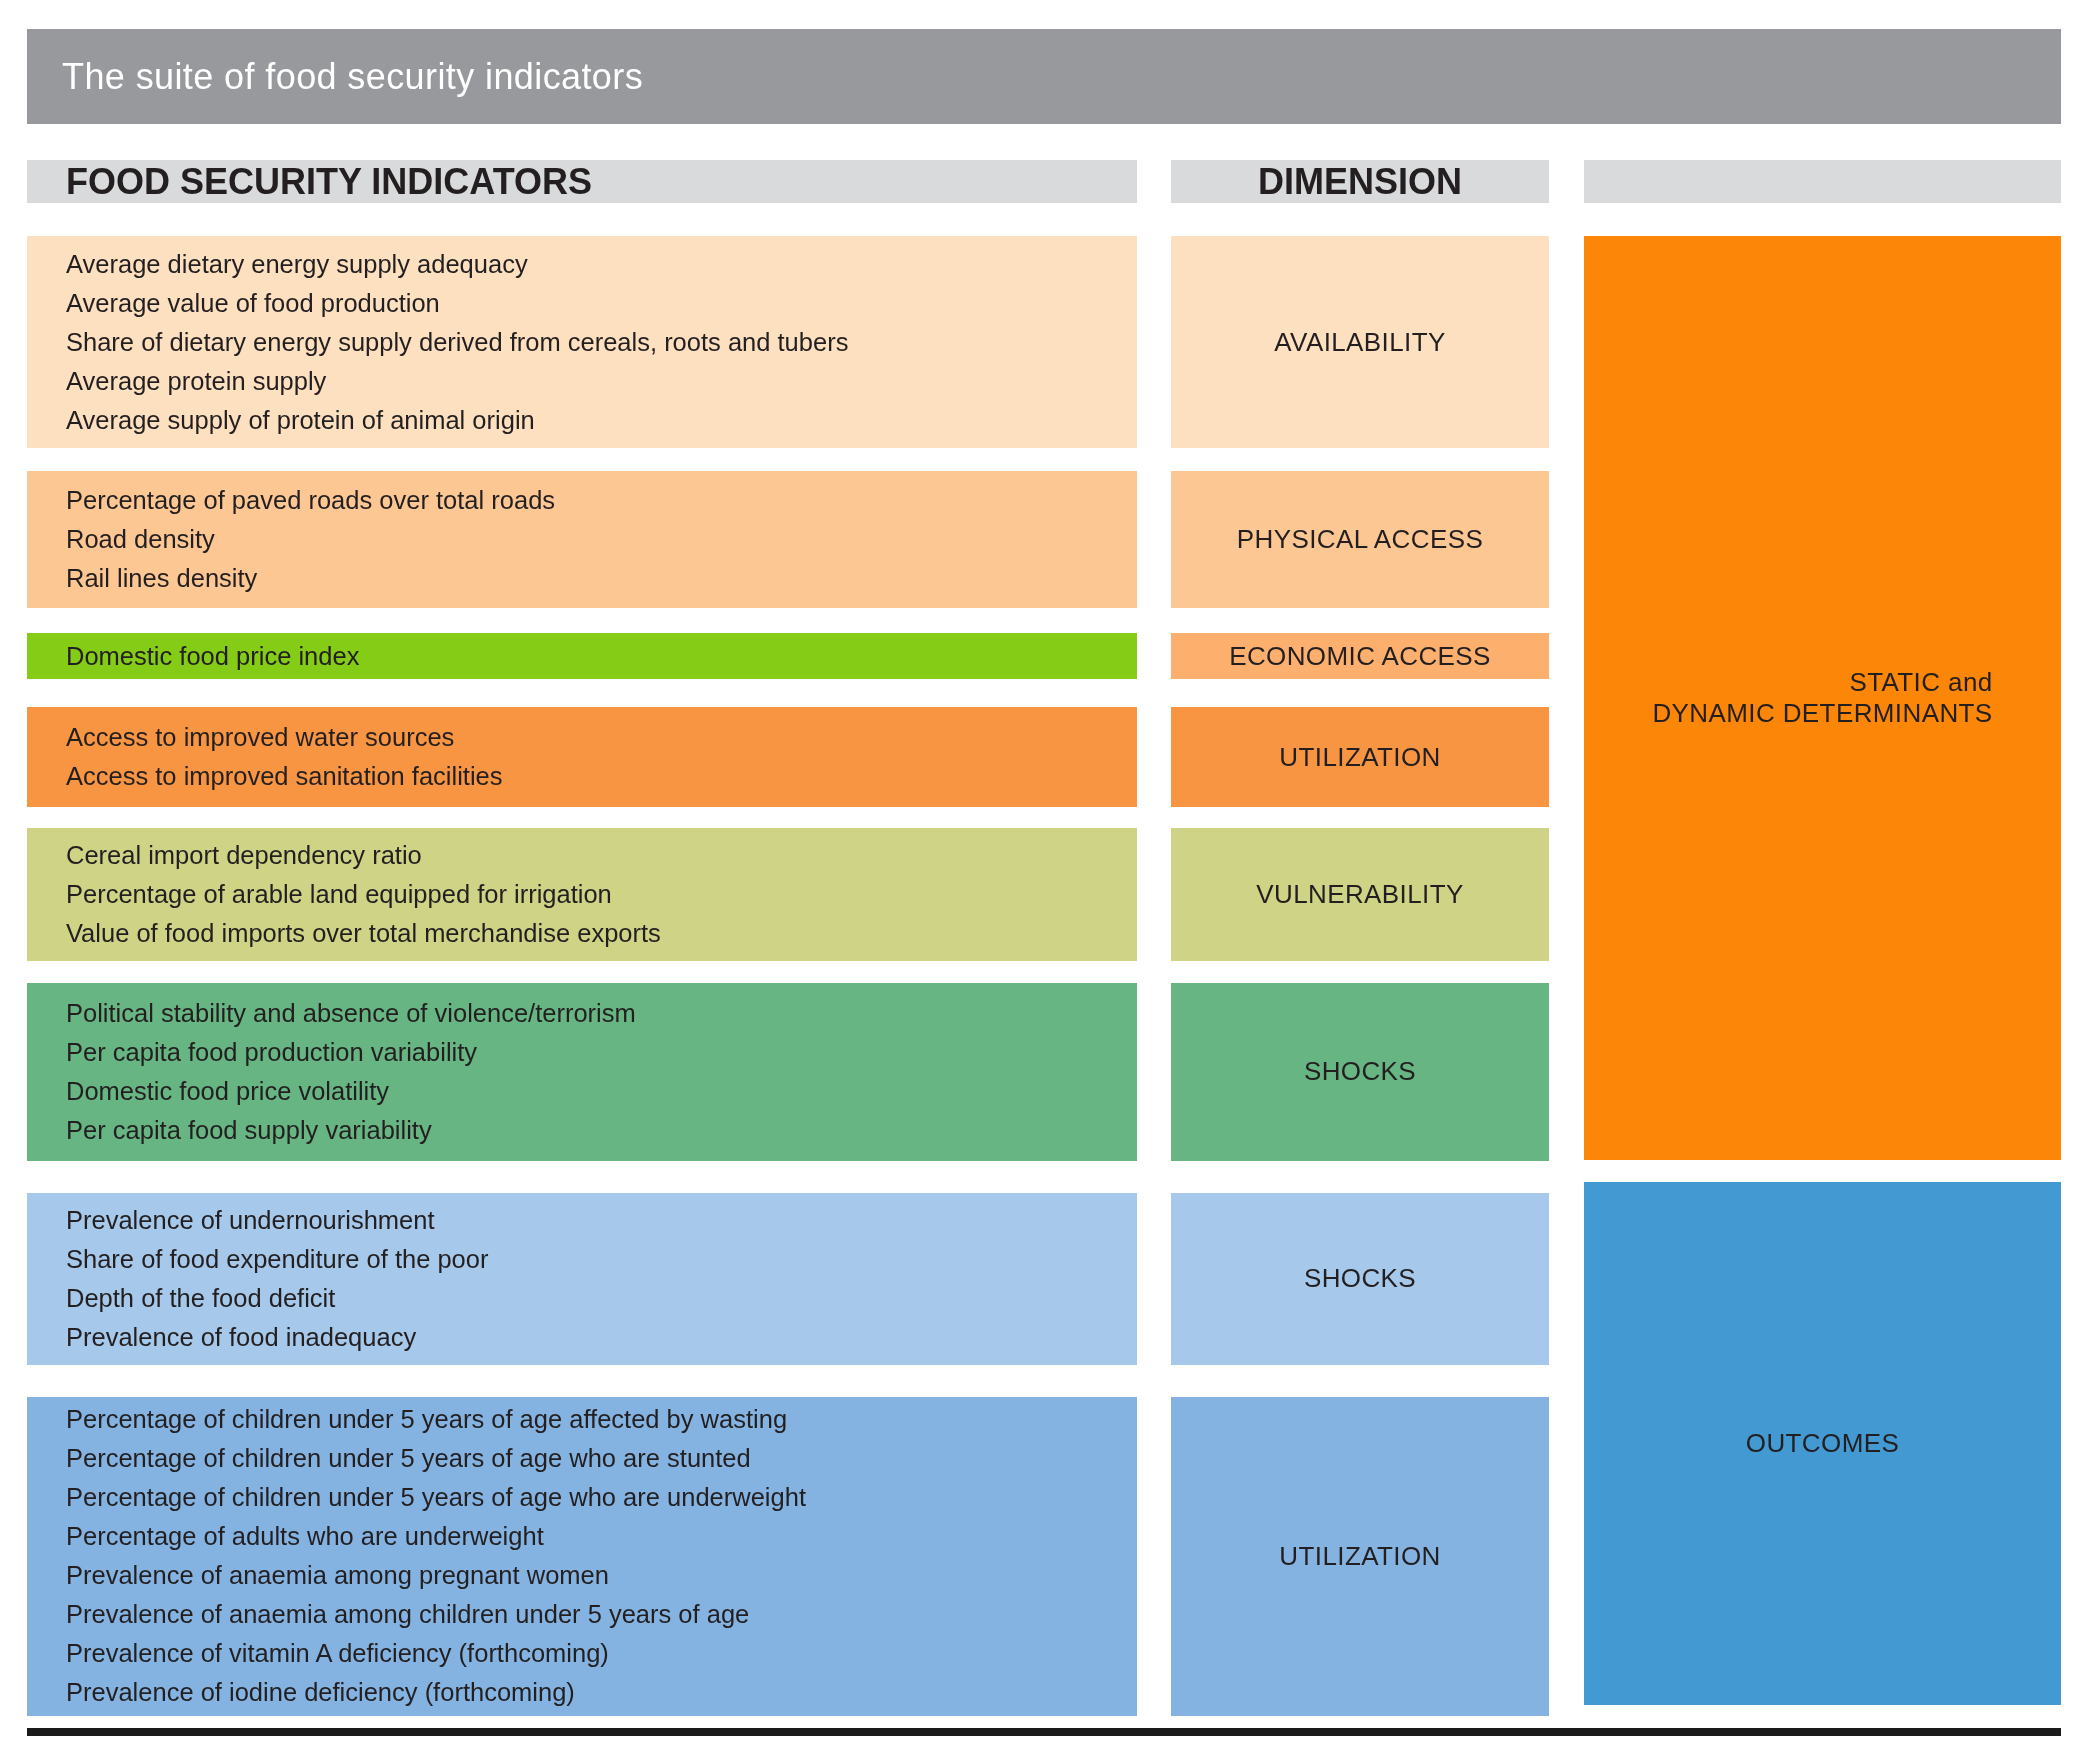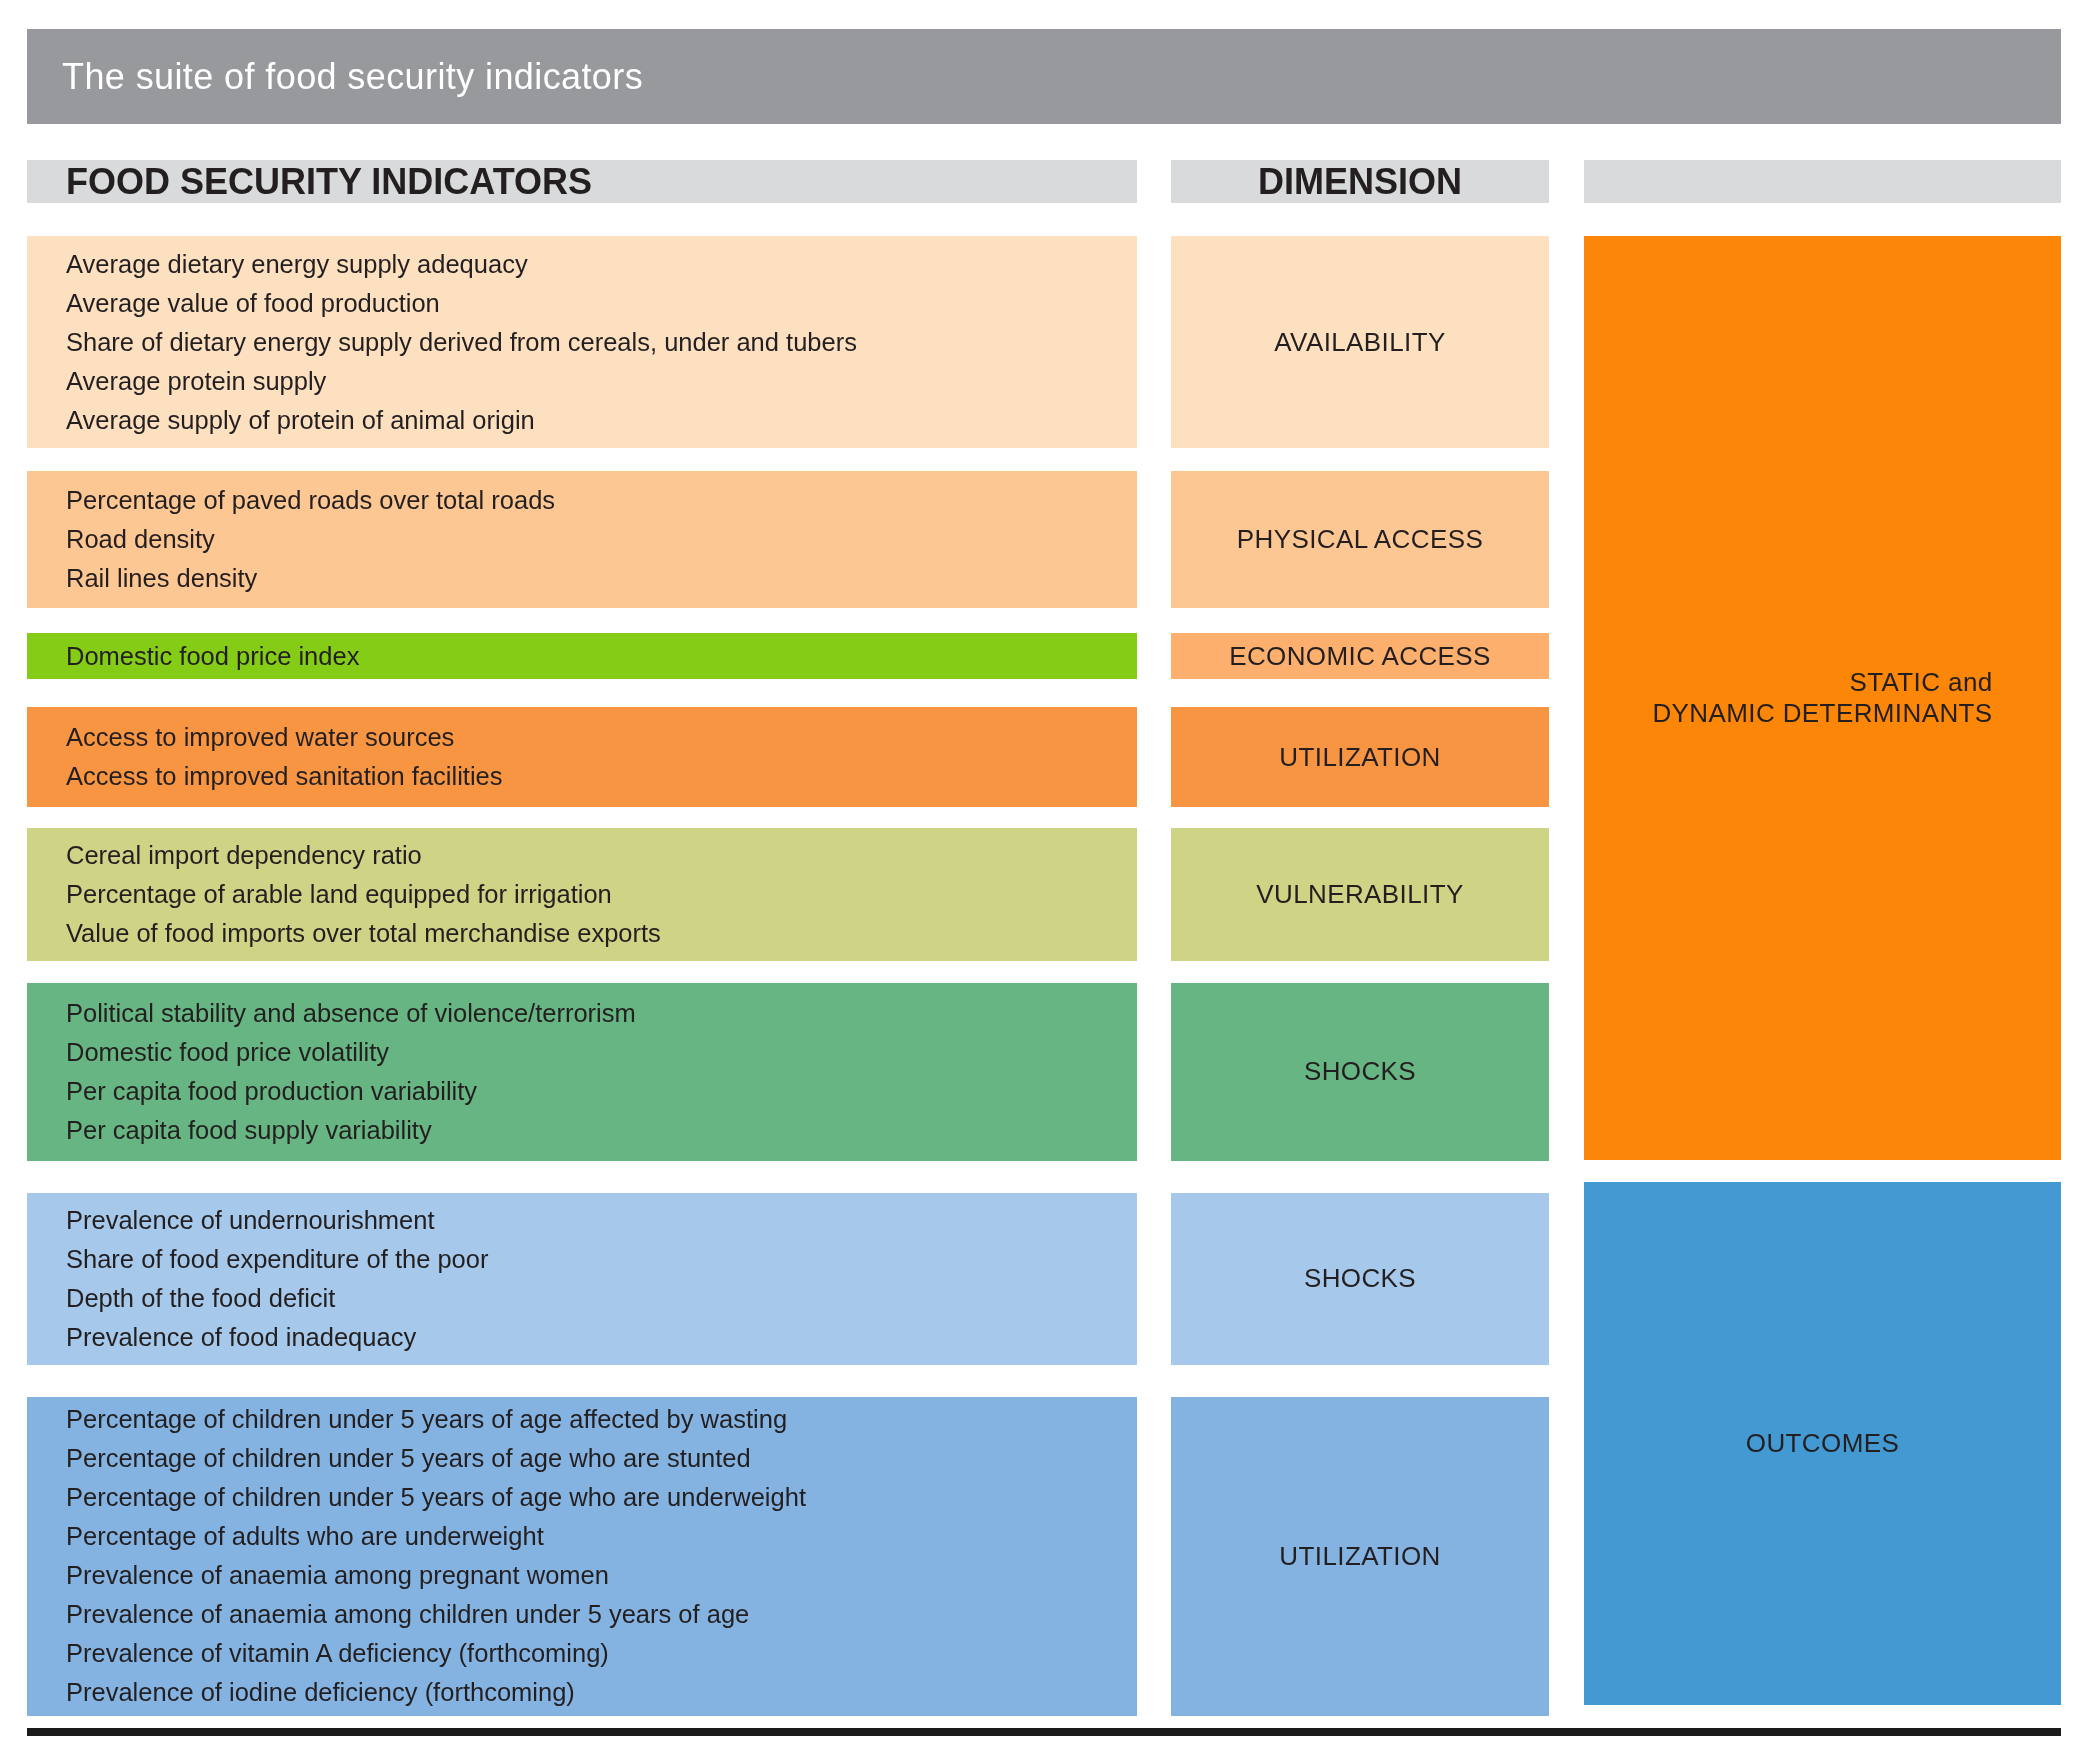--- a/index.html
+++ b/index.html
@@ -97,21 +97,21 @@
     <div class="hdr hdr-dimension">DIMENSION</div>
     <div class="hdr hdr-blank"></div>
   </div>
 
   <div class="rows-area">
 
     <div class="row row-1">
       <div class="indicators-box box" style="background: rgb(253, 224, 192);">
           <div class="ind-line">Average dietary energy supply adequacy</div>
           <div class="ind-line">Average value of food production</div>
-          <div class="ind-line">Share of dietary energy supply derived from cereals, under and tubers</div>
+          <div class="ind-line">Share of dietary energy supply derived from cereals, roots and tubers</div>
           <div class="ind-line">Average protein supply</div>
           <div class="ind-line">Average supply of protein of animal origin</div>
         </div>
       <div class="dimension-box box" style="background: rgb(253, 224, 192);">AVAILABILITY</div>
     </div>
 
     <div class="row row-2">
       <div class="indicators-box box" style="background: rgb(253, 199, 148);">
           <div class="ind-line">Percentage of paved roads over total roads</div>
           <div class="ind-line">Road density</div>
@@ -140,22 +140,22 @@
           <div class="ind-line">Cereal import dependency ratio</div>
           <div class="ind-line">Percentage of arable land equipped for irrigation</div>
           <div class="ind-line">Value of food imports over total merchandise exports</div>
         </div>
       <div class="dimension-box box" style="background: rgb(207, 211, 134);">VULNERABILITY</div>
     </div>
 
     <div class="row row-6">
       <div class="indicators-box box" style="background: rgb(103, 181, 130);">
           <div class="ind-line">Political stability and absence of violence/terrorism</div>
+          <div class="ind-line">Per capita food production variability</div>
           <div class="ind-line">Domestic food price volatility</div>
-          <div class="ind-line">Per capita food production variability</div>
           <div class="ind-line">Per capita food supply variability</div>
         </div>
       <div class="dimension-box box" style="background: rgb(103, 181, 130);">SHOCKS</div>
     </div>
 
     <div class="row row-7">
       <div class="indicators-box box" style="background: rgb(166, 200, 234);">
           <div class="ind-line">Prevalence of undernourishment</div>
           <div class="ind-line">Share of food expenditure of the poor</div>
           <div class="ind-line">Depth of the food deficit</div>

